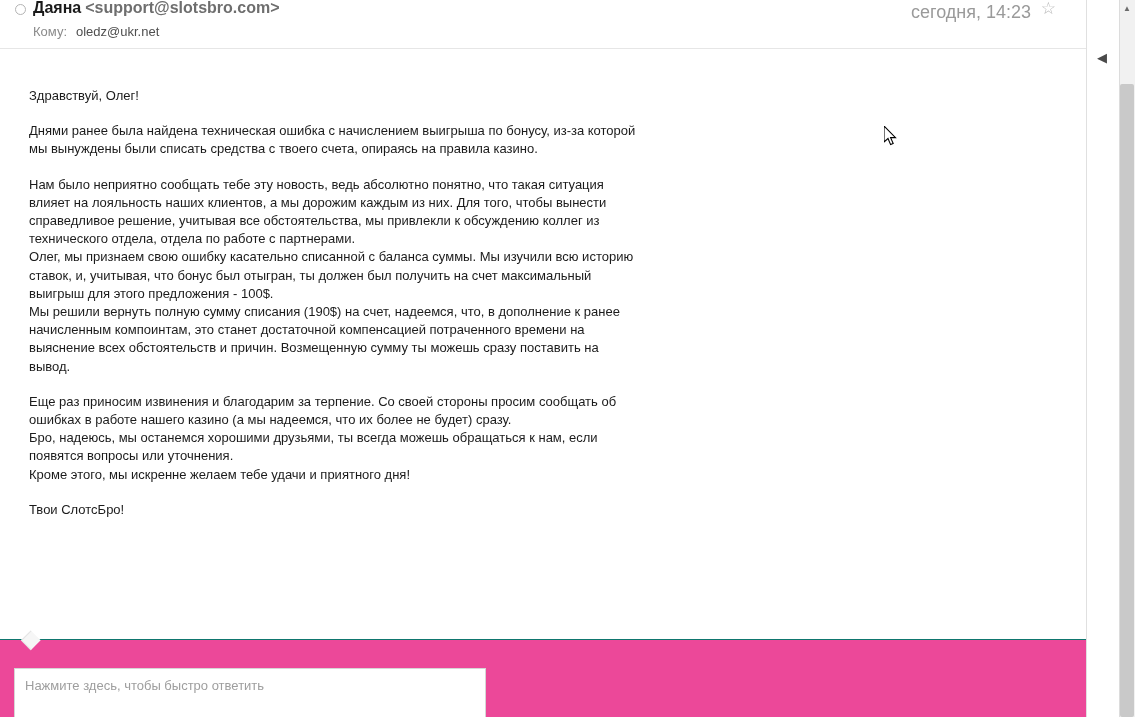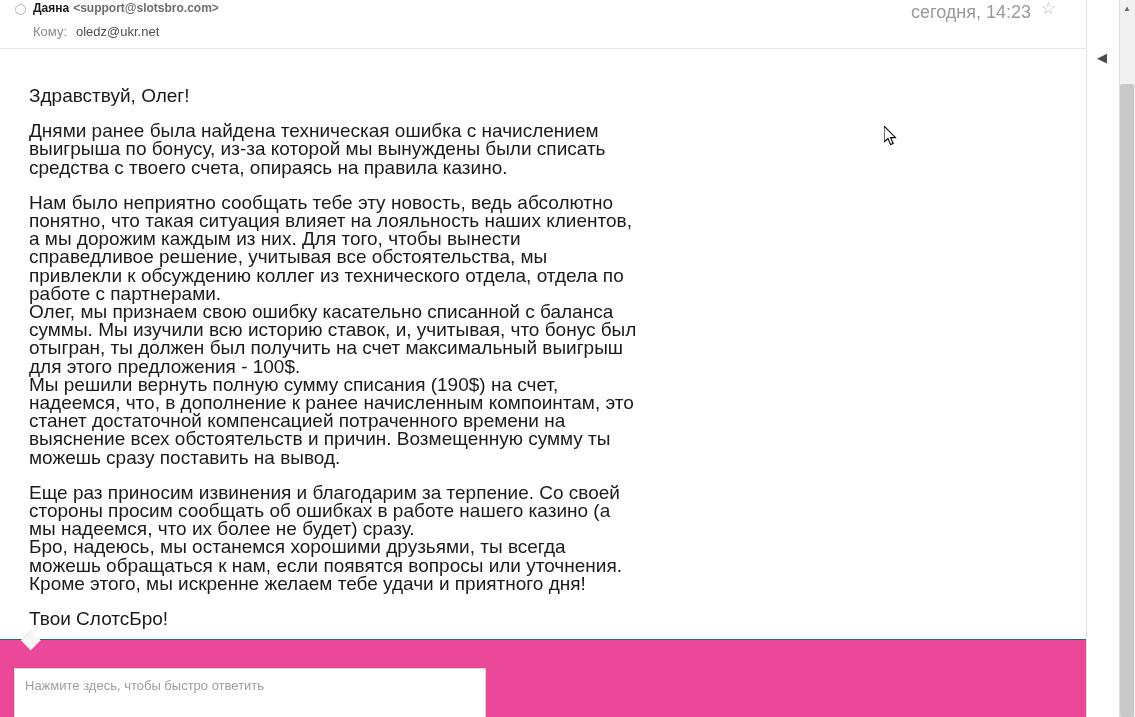--- a/index.html
+++ b/index.html
@@ -40,21 +40,21 @@
     width: 9px;
     height: 9px;
     border: 1px solid #b4b4b4;
     border-radius: 50%;
     background: #ffffff;
   }
   .sender-line {
     position: absolute;
     left: 33px;
     top: 0px;
-    font-size: 12px;
+    font-size: 16px;
     line-height: 16px;
     white-space: nowrap;
   }
   .sender-name {
     font-weight: bold;
     color: #1a1a1a;
   }
   .sender-email {
     font-weight: bold;
     color: #6e6e6e;
@@ -101,21 +101,21 @@
     width: 1086px;
     height: 590px;
     background: #ffffff;
     overflow: hidden;
   }
   .body-text {
     position: absolute;
     left: 29px;
     top: 38px;
     width: 608px;
-    font-size: 19px;
+    font-size: 13px;
     line-height: 18.2px;
     color: #1b1b1b;
   }
   .body-text p {
     margin: 0 0 17px 0;
   }
   .body-text p.tight {
     margin-bottom: 0;
   }
 

